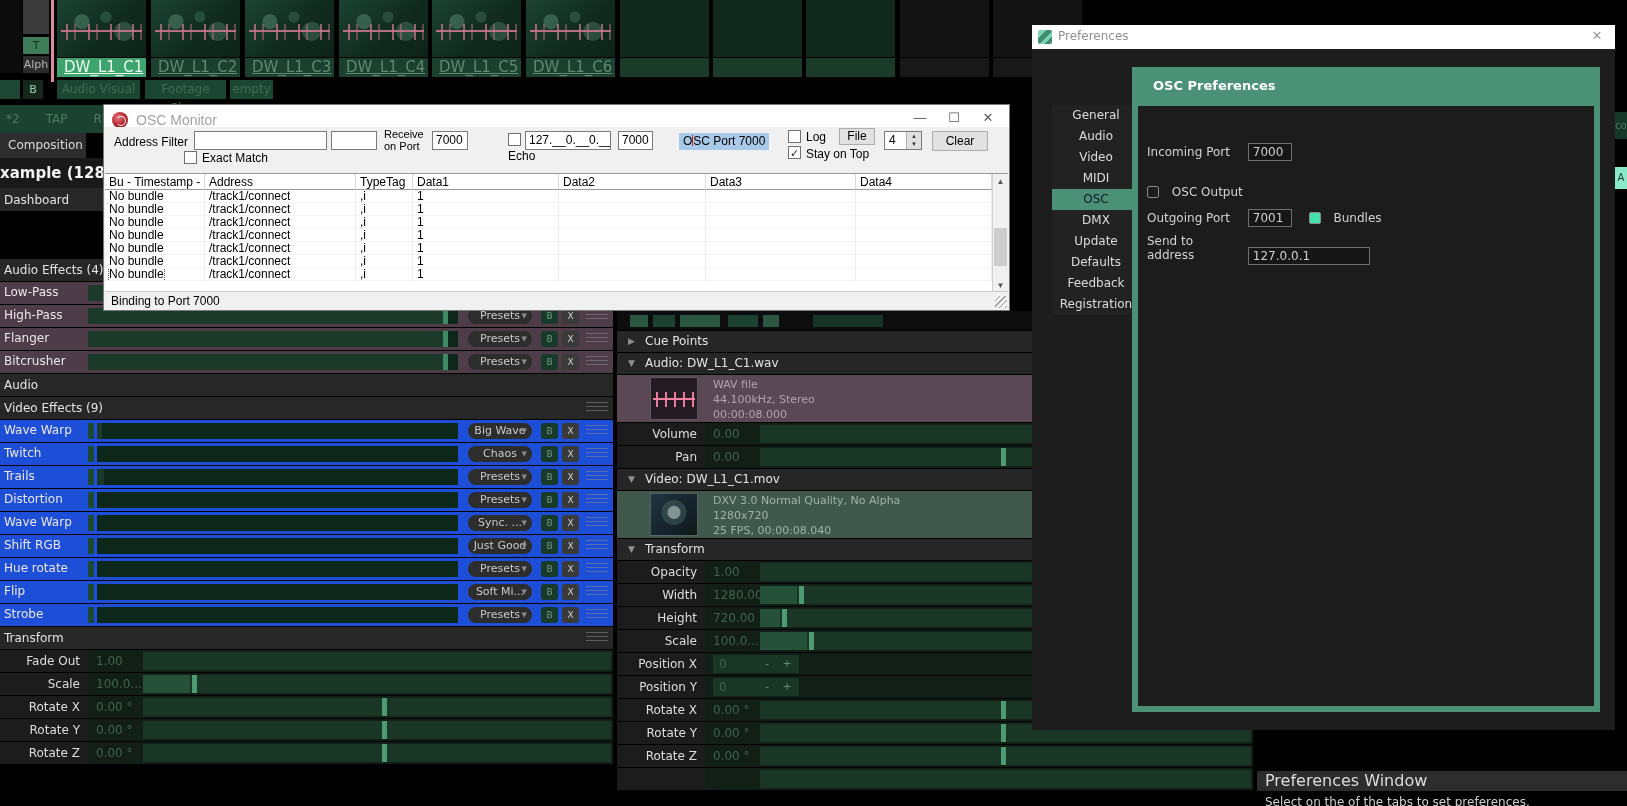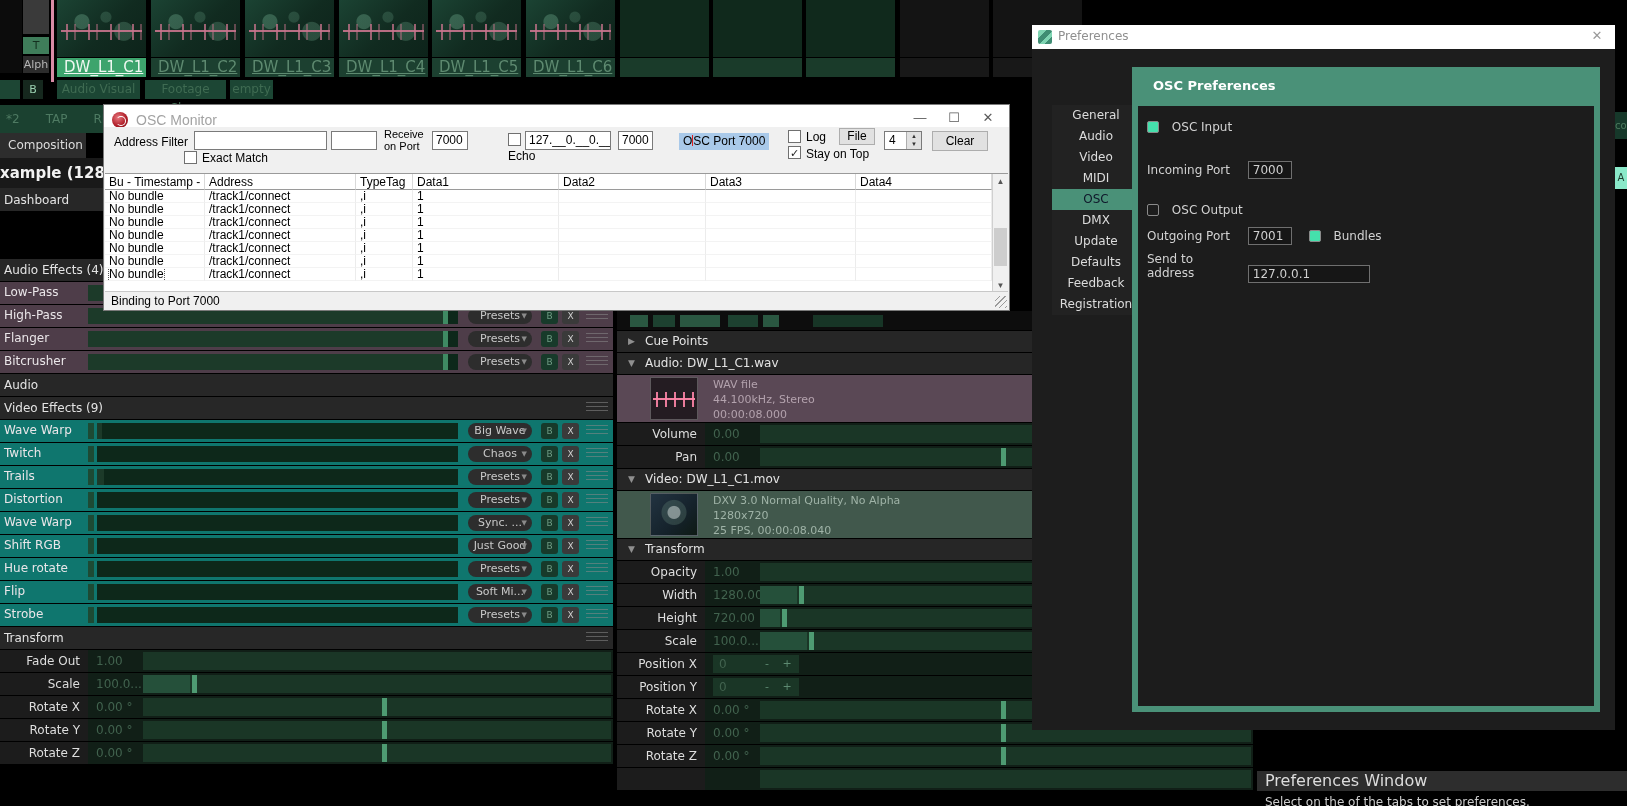--- a/index.html
+++ b/index.html
@@ -44,21 +44,21 @@
      color:#dcdcdc; font-size:12px; line-height:25px; padding-left:8px; }
   .comp-title { position:absolute; left:0; top:25px; width:613px; height:30px; background:#191919;
      color:#f2f2f2; font-size:15px; font-weight:bold; line-height:30px; white-space:nowrap; overflow:hidden; }
   .hdr-row { position:relative; height:23px; background:#272727; color:#e3e3e3; font-size:12px;
      line-height:23px; padding-left:4px; border-bottom:1px solid #000; }
   .hdr-row .grip, .fx-row .grip { position:absolute; left:586px; top:5px; width:22px; height:12px;
      background:repeating-linear-gradient(#8a8a8a 0 1px, transparent 1px 4px); opacity:.55; }
 
   .fx-row { position:relative; height:22px; margin-bottom:1px; font-size:12px; }
   .fx-row.purple { background:#4e3d49; }
-  .fx-row.green  { background:#0f766e; }
+  .fx-row.green  { background:#1d4ed8; }
   .fx-name { position:absolute; left:4px; top:3px; color:#eae6e9; }
   .fx-slider { position:absolute; left:88px; width:370px; top:3px; height:16px; background:#0d281a; }
   .fx-slider .fill { position:absolute; left:0; top:0; bottom:0; background:#1c3a29; }
   .fx-slider .handle { position:absolute; top:0; bottom:0; width:5px; background:#3f8a63; }
   .fx-chip { position:absolute; left:88px; top:3px; width:6px; height:16px; background:#1d4a34; }
   .fx-row.green .fx-slider { left:97px; width:361px; }
   .preset { position:absolute; left:468px; top:3px; width:64px; height:16px; background:#2d2d2d;
      border-radius:8px; color:#c9c9c9; font-size:11px; line-height:16px; text-align:center; }
   .preset .arr { position:absolute; right:5px; top:0; font-size:7px; color:#8a8a8a; }
   .btn-b { position:absolute; left:541px; top:3px; width:17px; height:16px; background:#173a2a;
@@ -752,24 +752,20 @@
         <div class="pf-tab sel">OSC</div>
         <div class="pf-tab">DMX</div>
         <div class="pf-tab">Update</div>
         <div class="pf-tab">Defaults</div>
         <div class="pf-tab">Feedback</div>
         <div class="pf-tab">Registration</div>
       </div>
     <div class="pf-panel">
       <div class="pf-header">OSC Preferences</div>
       <div class="pf-inner">
-        <div class="pf-row" style="margin-top:4px;">
-          <span class="cb on"></span>
-          <span>OSC Input</span>
-        </div>
         <div class="pf-row" style="margin-top:27px;">
           <span class="pf-lbl">Incoming Port</span>
           <span class="pf-input" style="width:44px;">7000</span>
         </div>
         <div class="pf-row" style="margin-top:24px;">
           <span class="cb"></span>
           <span>OSC Output</span>
         </div>
         <div class="pf-row" style="margin-top:10px;">
           <span class="pf-lbl">Outgoing Port</span>

